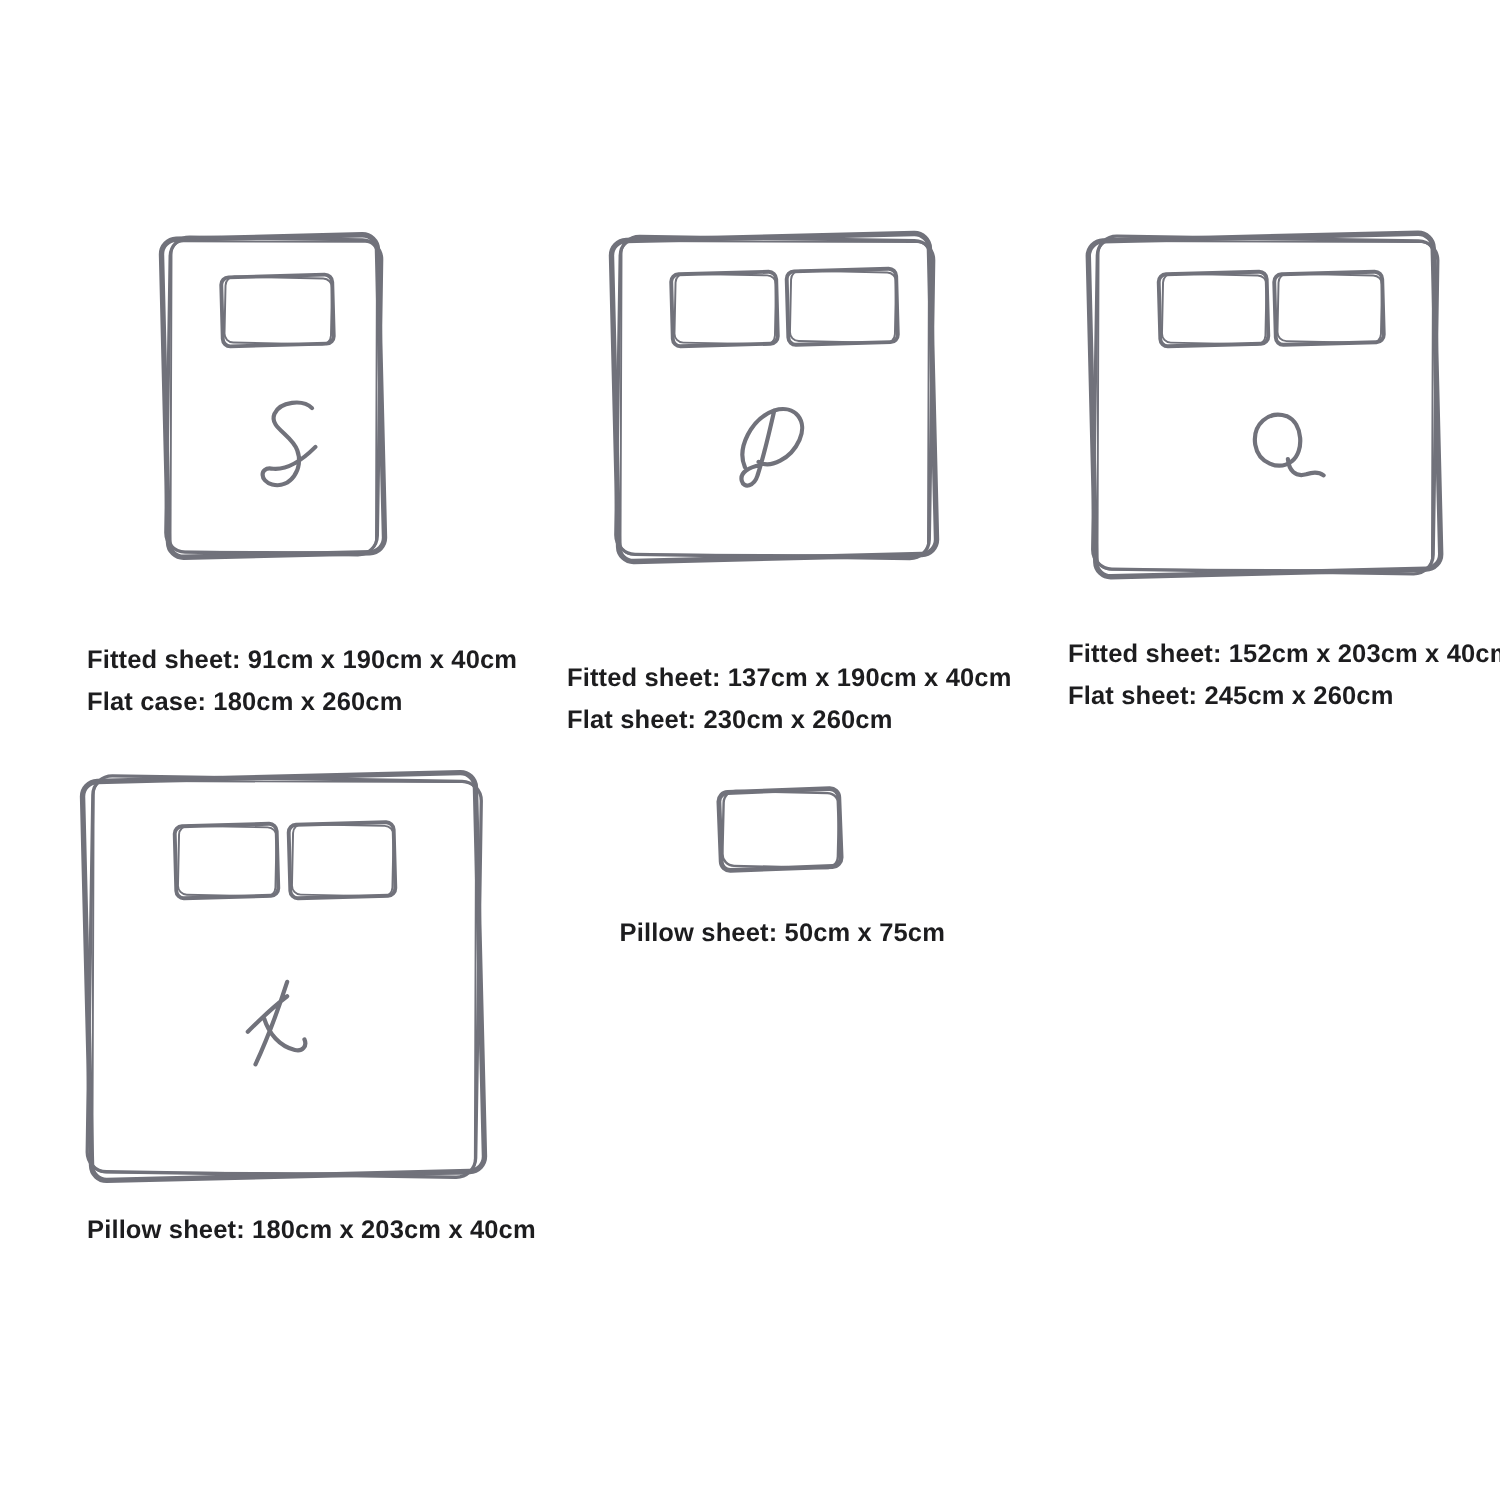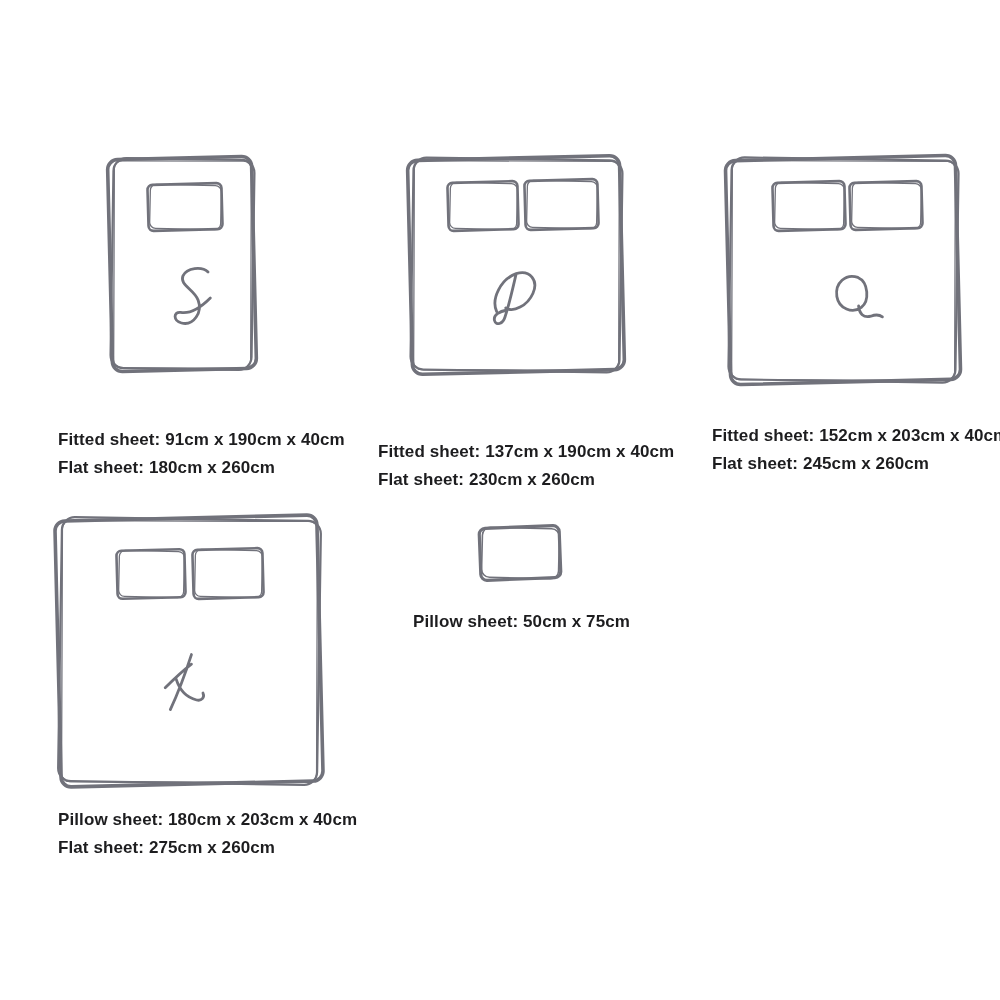--- a/index.html
+++ b/index.html
@@ -75,33 +75,32 @@
         <rect x="145" y="40" width="67" height="47" rx="6" fill="none" stroke="#71727b" stroke-width="1.3" stroke-linejoin="round" transform="rotate(1.2 178 63.5)"></rect>
         <path d="M46,4 C37,32 26,62 13,90 M5,56 C19,42 33,29 46,19 M22,42 C27,58 38,71 54,75 C62,77 67,71 64,64" fill="none" stroke="#71727b" stroke-width="2.8" stroke-linecap="round" vector-effect="non-scaling-stroke" transform="translate(112 142) scale(0.64)"></path>
       </svg></figure>
   <figure class="pillow-figure pos-pillow"><svg width="92" height="70" viewBox="0 0 92 70" xmlns="http://www.w3.org/2000/svg">
         <rect x="6" y="9" width="80" height="52" rx="6" fill="none" stroke="#71727b" stroke-width="3.2" stroke-linejoin="round" transform="rotate(-2.2 46 35)"></rect>
         <rect x="8" y="10" width="77" height="50" rx="8" fill="none" stroke="#71727b" stroke-width="1.6" stroke-linejoin="round" transform="rotate(1.4 46 35)"></rect>
       </svg></figure>
 
   <div class="spec pos-spec-single">
     <div>Fitted sheet: 91cm x 190cm x 40cm</div>
-    <div>Flat sheet: 180cm x 260cm</div>
+    <div>Flat case: 180cm x 260cm</div>
   </div>
 
   <div class="spec pos-spec-double">
     <div>Fitted sheet: 137cm x 190cm x 40cm</div>
     <div>Flat sheet: 230cm x 260cm</div>
   </div>
 
   <div class="spec pos-spec-queen">
     <div>Fitted sheet: 152cm x 203cm x 40cm</div>
     <div>Flat sheet: 245cm x 260cm</div>
   </div>
 
   <div class="spec pos-spec-king">
     <div>Pillow sheet: 180cm x 203cm x 40cm</div>
-    <div>Flat sheet: 275cm x 260cm</div>
   </div>
 
   <div class="spec pos-spec-pillow">Pillow sheet: 50cm x 75cm</div>
 
 </div>
 
 </body></html>

